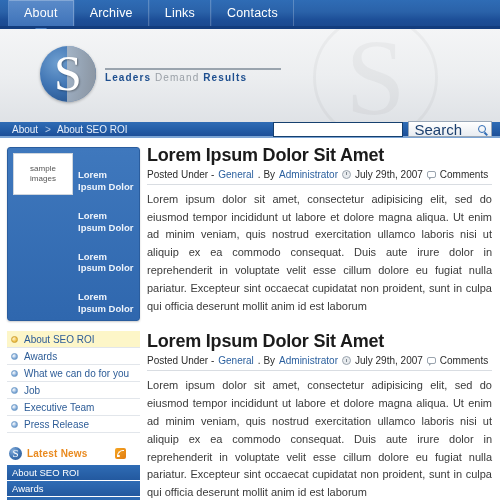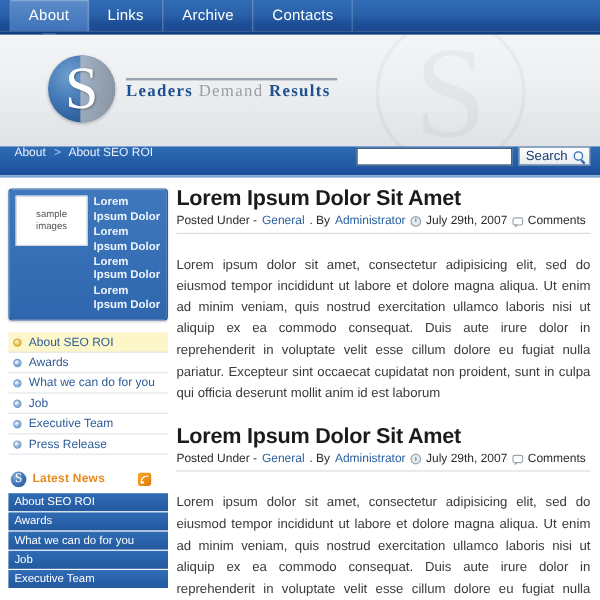--- a/index.html
+++ b/index.html
@@ -104,55 +104,54 @@
   .logo-rule { height: 2px; background: #9aa4ae; width: 176px; margin-bottom: 2px; }
   .logo-title {
     font-family: "Liberation Serif", serif;
     font-size: 31px;
     line-height: 1.05;
     letter-spacing: 1px;
   }
   .logo-title .seo { color: #1e4f8f; }
   .logo-title .roi { color: #8a8f96; }
   .logo-tag {
-    font-size: 14px;
+    font-size: 10px;
     letter-spacing: 1.1px;
     margin-top: 1px;
-    font-family: Liberation Serif, serif;
   }
   .logo-tag b { color: #1e4f8f; font-weight: bold; }
   .logo-tag i { color: #9aa0a7; font-style: normal; }
 
   
   .crumbbar {
-    height: 26px;
+    height: 16px;
     background: linear-gradient(to bottom, #2f6cb5 0%, #245ea8 50%, #1d4f98 100%);
     border-bottom: 2px solid #7ba4d4;
-    display: flex; align-items: flex-start;
+    display: flex; align-items: center;
     padding: 0 8px 0 12px;
     position: relative;
   }
   .crumb { color: #e9f0fa; font-size: 10px; }
   .crumb .sep { margin: 0 4px; color: #b9cde8; }
   .searchwrap { margin-left: auto; display: flex; align-items: center; gap: 5px; }
   .searchinput {
     width: 130px; height: 15px;
     border: 1px solid #16406f;
     background: #fff;
     font-size: 10px;
     padding: 0 3px;
     outline: none;
   }
   .searchbtn {
     height: 16px;
     padding: 0 5px;
-    display: flex; align-items: center; gap: 5px;
+    display: flex; align-items: center; gap: 16px;
     background: linear-gradient(to bottom, #ffffff 0%, #e8ecf1 100%);
     border: 1px solid #9aa8b8;
-    font-size: 11px;
+    font-size: 15px;
     color: #1a3e6d;
     cursor: pointer;
   }
   .mag {
     width: 8px; height: 8px;
     border: 1.5px solid #2f6cb5;
     border-radius: 50%;
     position: relative;
   }
   .mag::after {
@@ -189,20 +188,21 @@
     flex: none;
   }
   .thumblinks { display: flex; flex-direction: column; justify-content: center; gap: 1px; }
   .thumblinks a {
     color: #eef4fc;
     font-size: 9.5px;
     font-weight: bold;
     text-decoration: none;
     line-height: 1.25;
     cursor: pointer;
+    margin-top: 16px;
   }
 
   
   .menu { margin-top: 10px; }
   .menuitem {
     display: flex; align-items: center; gap: 6px;
     height: 17px;
     padding-left: 4px;
     border-bottom: 1px solid #e2e6eb;
     font-size: 10px;
@@ -287,21 +287,21 @@
     letter-spacing: -.2px;
     line-height: 1.1;
     margin-bottom: 3px;
   }
   .art-meta {
     font-size: 10px;
     color: #2b2b2b;
     display: flex; align-items: center; gap: 4px;
     padding-bottom: 4px;
     border-bottom: 1px solid #d9dde2;
-    margin-bottom: 18px;
+    margin-bottom: 6px;
     flex-wrap: nowrap;
   }
   .art-meta a { color: #2a5f9e; cursor: pointer; }
   .clock {
     width: 9px; height: 9px; border-radius: 50%;
     border: 1px solid #9aa4ae;
     background: #e8ebee;
     flex: none;
     position: relative;
   }
@@ -328,22 +328,22 @@
     line-height: 1.62;
     color: #3a3a3a;
     text-align: justify;
   }
 </style>
 </head>
 <body>
 
 <div class="topnav">
   <a class="navtab active">About</a>
+  <a class="navtab">Archive</a>
   <a class="navtab">Links</a>
-  <a class="navtab">Archive</a>
   <a class="navtab">Contacts</a>
 </div>
 
 <div class="header">
   <div class="watermark">S</div>
   <div class="logo-wrap">
     <div class="logo-mark">
       <span>S</span>
     </div>
     <div class="logo-text">

